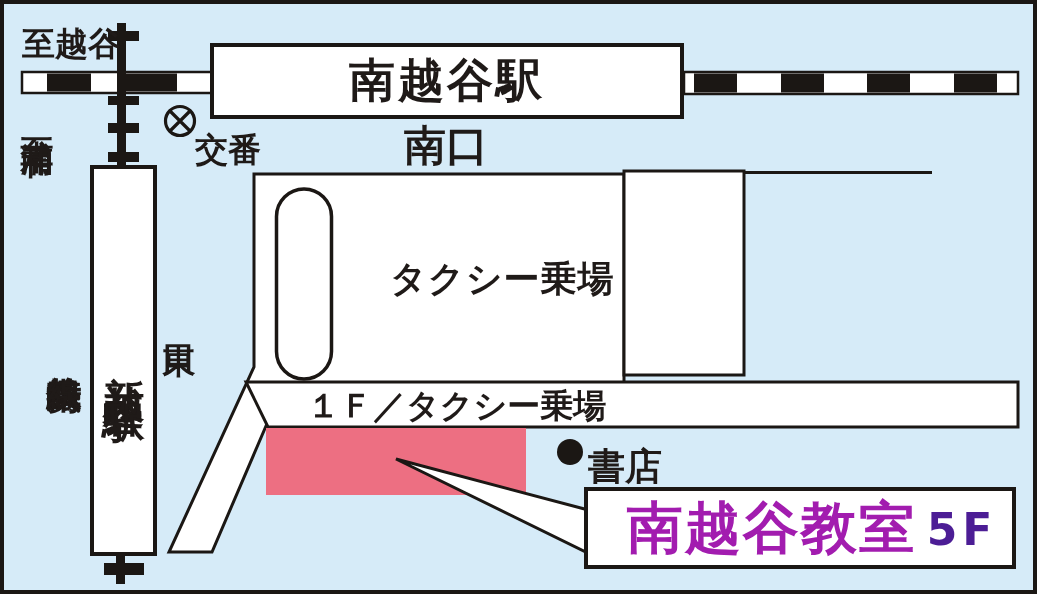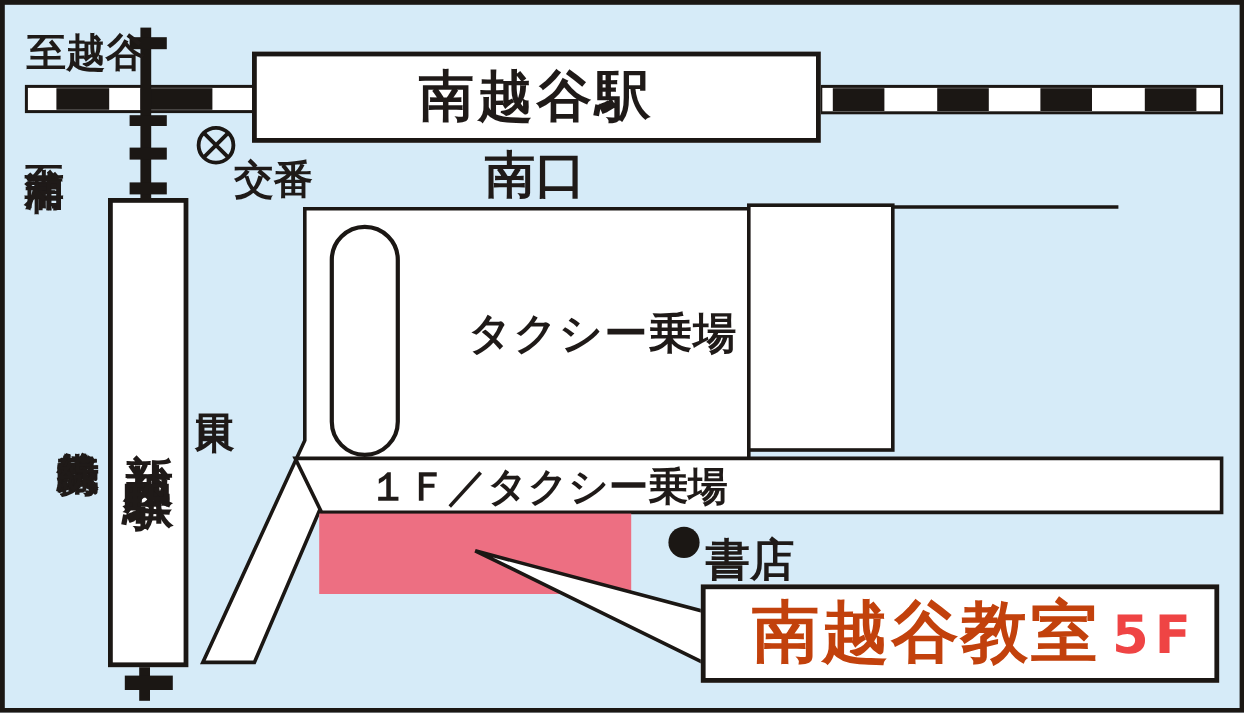--- a/index.html
+++ b/index.html
@@ -23,22 +23,22 @@
   }
   #minami-koshigaya-station{left:206px;top:39px;width:474px;height:76px;}
   #minami-koshigaya-station .t{font-size:46px;font-weight:600;letter-spacing:3px;}
   #shin-koshigaya-station{left:86px;top:161px;width:67px;height:391px;}
   #shin-koshigaya-station .t{font-size:42px;font-weight:600;letter-spacing:9px;writing-mode:vertical-rl;text-orientation:upright;}
   #classroom-box{
     position:absolute;left:580px;top:483px;width:432px;height:82px;
     background:#fff;border:4px solid #1b1714;box-sizing:border-box;
     display:flex;align-items:center;justify-content:center;gap:10px;
   }
-  #classroom-box .name{font-size:56px;font-weight:700;color:#c2410c;letter-spacing:2px;line-height:1;margin-left:24px;}
-  #classroom-box .floor{font-size:44px;font-weight:700;color:#ef4444;letter-spacing:5px;line-height:1;margin-top:4px;}
+  #classroom-box .name{font-size:56px;font-weight:700;color:#a21caf;letter-spacing:2px;line-height:1;margin-left:24px;}
+  #classroom-box .floor{font-size:44px;font-weight:700;color:#4c1d95;letter-spacing:5px;line-height:1;margin-top:4px;}
 </style>
 </head>
 <body>
 
 <div id="canvas">
 
   <svg id="map-svg" viewBox="0 0 1029 586">
 
     <path d="M 620 170 L 250 170 L 250 363 L 165 548 L 208 548 L 280 380 L 620 380 Z" fill="#ffffff" stroke="#1b1714" stroke-width="3"></path>
 

